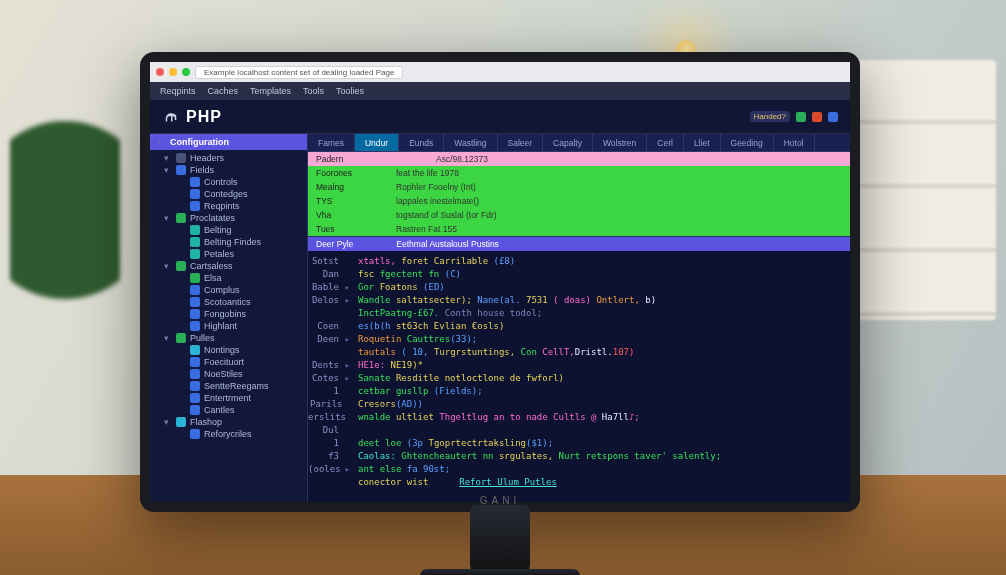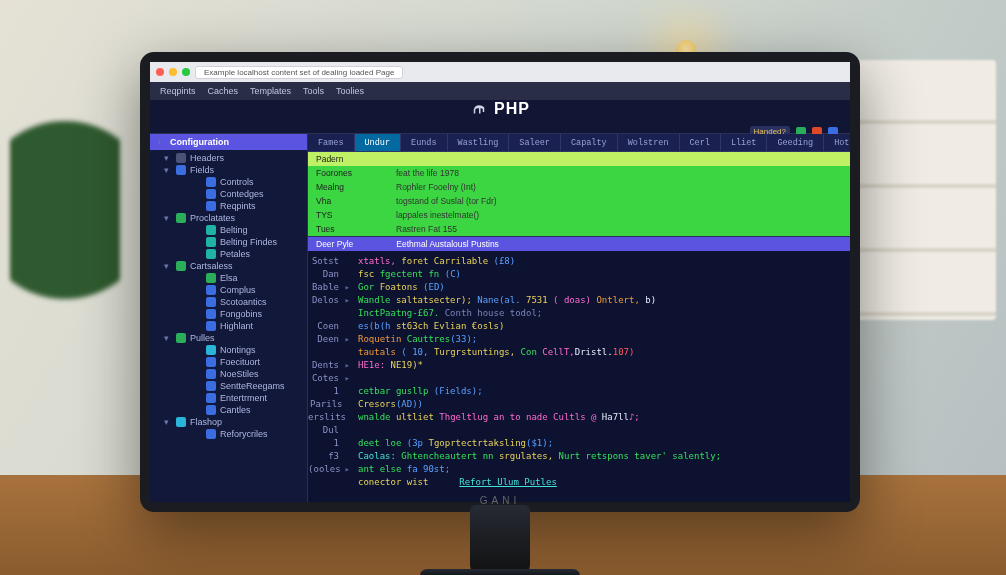--- a/index.html
+++ b/index.html
@@ -42,55 +42,55 @@
   .dot { width:8px; height:8px; border-radius:50%; }
   .tab { flex:0 0 auto; background:#fff; border:1px solid #cfd1d8; border-radius:3px;
     padding:1px 8px; font-size:8px; color:#555; max-width:320px; overflow:hidden; white-space:nowrap; }
 
   .menubar { height:18px; background:#2a2d46; display:flex; align-items:center; gap:12px;
     padding:0 10px; color:#bfc5e0; font-size:9px; }
   .menubar span { cursor:default; }
 
   
   .app-header { height:34px; background:#111634; border-bottom:1px solid #2a2f55;
-    display:flex; align-items:center; padding:0 12px; gap:8px;flex-direction:column; }
+    display:flex; align-items:center; padding:0 12px; gap:8px; }
   .php-logo { display:flex; align-items:center; gap:6px; color:#fff; font-weight:700;
     font-size:16px; letter-spacing:1px; }
   .php-logo .icon { width:18px; height:18px; }
   .header-right { margin-left:auto; display:flex; gap:6px; align-items:center; }
   .badge { font-size:8px; background:#293160; border-radius:3px; padding:1px 4px; color:#e8c060; }
   .sq { width:10px;height:10px;border-radius:2px; }
 
   
   .main { flex:1; display:flex; overflow:hidden; }
   .sidebar { width:158px; background:#12183a; border-right:1px solid #27305c;
     display:flex; flex-direction:column; font-size:9px; }
   .side-head { background:#5a54e0; color:#fff; padding:3px 8px; display:flex;
     align-items:center; gap:4px; font-weight:600; }
   .tree { flex:1; overflow:hidden; padding:2px 0; }
   .tree-item { display:flex; align-items:center; gap:4px; padding:1px 6px 1px 14px;
     color:#aeb7e2; white-space:nowrap; }
-  .tree-item.lvl2 { padding-left:44px; }
+  .tree-item.lvl2 { padding-left:28px; }
   .chev { width:8px; display:inline-block; color:#6b75a8; }
   .ficon { width:10px;height:10px;border-radius:2px;flex:0 0 10px; }
   .c-blue{background:#3a6de0;} .c-green{background:#2aae5a;} .c-teal{background:#1fb3a6;} .c-gray{background:#4a5278;}
   .c-cyan{background:#2ab4d8;}
 
   .content { flex:1; display:flex; flex-direction:column; overflow:hidden; }
   .tabs { height:18px; background:#1a2150; display:flex; align-items:stretch;
     border-bottom:1px solid #2d3668; }
   .tabitem { padding:2px 10px; font-size:8.5px; color:#96a1d8; border-right:1px solid #2d3668;
-    display:flex; align-items:center;font-family:Liberation Mono, monospace; }
+    display:flex; align-items:center; }
   .tabitem.active { background:#0369a1; color:#fff; }
 
   .panel-rows { border-bottom:1px solid #2a3160; }
   .prow { display:flex; font-size:8.5px; height:14px; align-items:center; }
   .prow .k { width:80px; padding-left:8px; color:#222; }
   .prow .v { flex:1; padding-left:8px; color:#333; }
-  .bg-or { background:#bef264;gap:40px; } .bg-gr { background:#3bd641; }
+  .bg-or { background:#f9a8d4;gap:40px; } .bg-gr { background:#3bd641; }
 
   .section-bar { background:#5a54e0; color:#fff; font-size:8.5px; padding:2px 8px;
     display:flex; gap:43px; }
 
   .code { flex:1; padding:4px 2px; font-family:Menlo,Consolas,monospace; font-size:9px;
     line-height:13px; overflow:hidden; background:#0d1230; }
   .cline { display:flex; }
   .gut { width:48px; text-align:right; padding-right:8px; color:#8a92c8; flex:0 0 48px;
     white-space:nowrap; display:flex; justify-content:flex-end; align-items:center; gap:4px; }
   .gut .tw{width:7px;color:#5a63a0;}
@@ -285,36 +285,37 @@
             <div class="tabitem">Capalty</div>
             <div class="tabitem">Wolstren</div>
             <div class="tabitem">Cerl</div>
             <div class="tabitem">Lliet</div>
             <div class="tabitem">Geeding</div>
             <div class="tabitem">Hotol</div>
           </div>
         <div class="panel-rows" id="panel">
             <div class="prow bg-or">
               <div class="k">Padern</div>
+              <div class="v">Asc/98.12373</div>
             </div>
             <div class="prow bg-gr">
               <div class="k">Foorones</div>
               <div class="v">feat the life 1978</div>
             </div>
             <div class="prow bg-gr">
               <div class="k">Mealng</div>
               <div class="v">Rophler Fooelny (Int)</div>
             </div>
             <div class="prow bg-gr">
+              <div class="k">TYS</div>
+              <div class="v">lappales inestelmate()</div>
+            </div>
+            <div class="prow bg-gr">
               <div class="k">Vha</div>
               <div class="v">togstand of Suslal (tor Fdr)</div>
-            </div>
-            <div class="prow bg-gr">
-              <div class="k">TYS</div>
-              <div class="v">lappales inestelmate()</div>
             </div>
             <div class="prow bg-gr">
               <div class="k">Tues</div>
               <div class="v">Rastren Fat 155</div>
             </div>
           </div>
         <div class="section-bar">
           <span>Deer Pyle</span>
           <span>Eethmal Austalousl Pustins</span>
         </div>
@@ -380,20 +381,21 @@
                 <span>Dents</span>
                 <span class="tw">▸</span>
               </div>
               <div class="txt"><span class="t-pink">HE1e: </span><span class="t-yellow">NE19)*</span></div>
             </div>
             <div class="cline">
               <div class="gut">
                 <span>Cotes</span>
                 <span class="tw">▸</span>
               </div>
+              <div class="txt"><span class="t-green">Sanate </span><span class="t-yellow">Resditle notloctlone de fwforl)</span></div>
             </div>
             <div class="cline">
               <div class="gut">
                 <span>1</span>
                 <span class="tw"></span>
               </div>
               <div class="txt"><span class="t-green">cetbar gusllp </span><span class="t-blue">(Fields);</span></div>
             </div>
             <div class="cline">
               <div class="gut">

